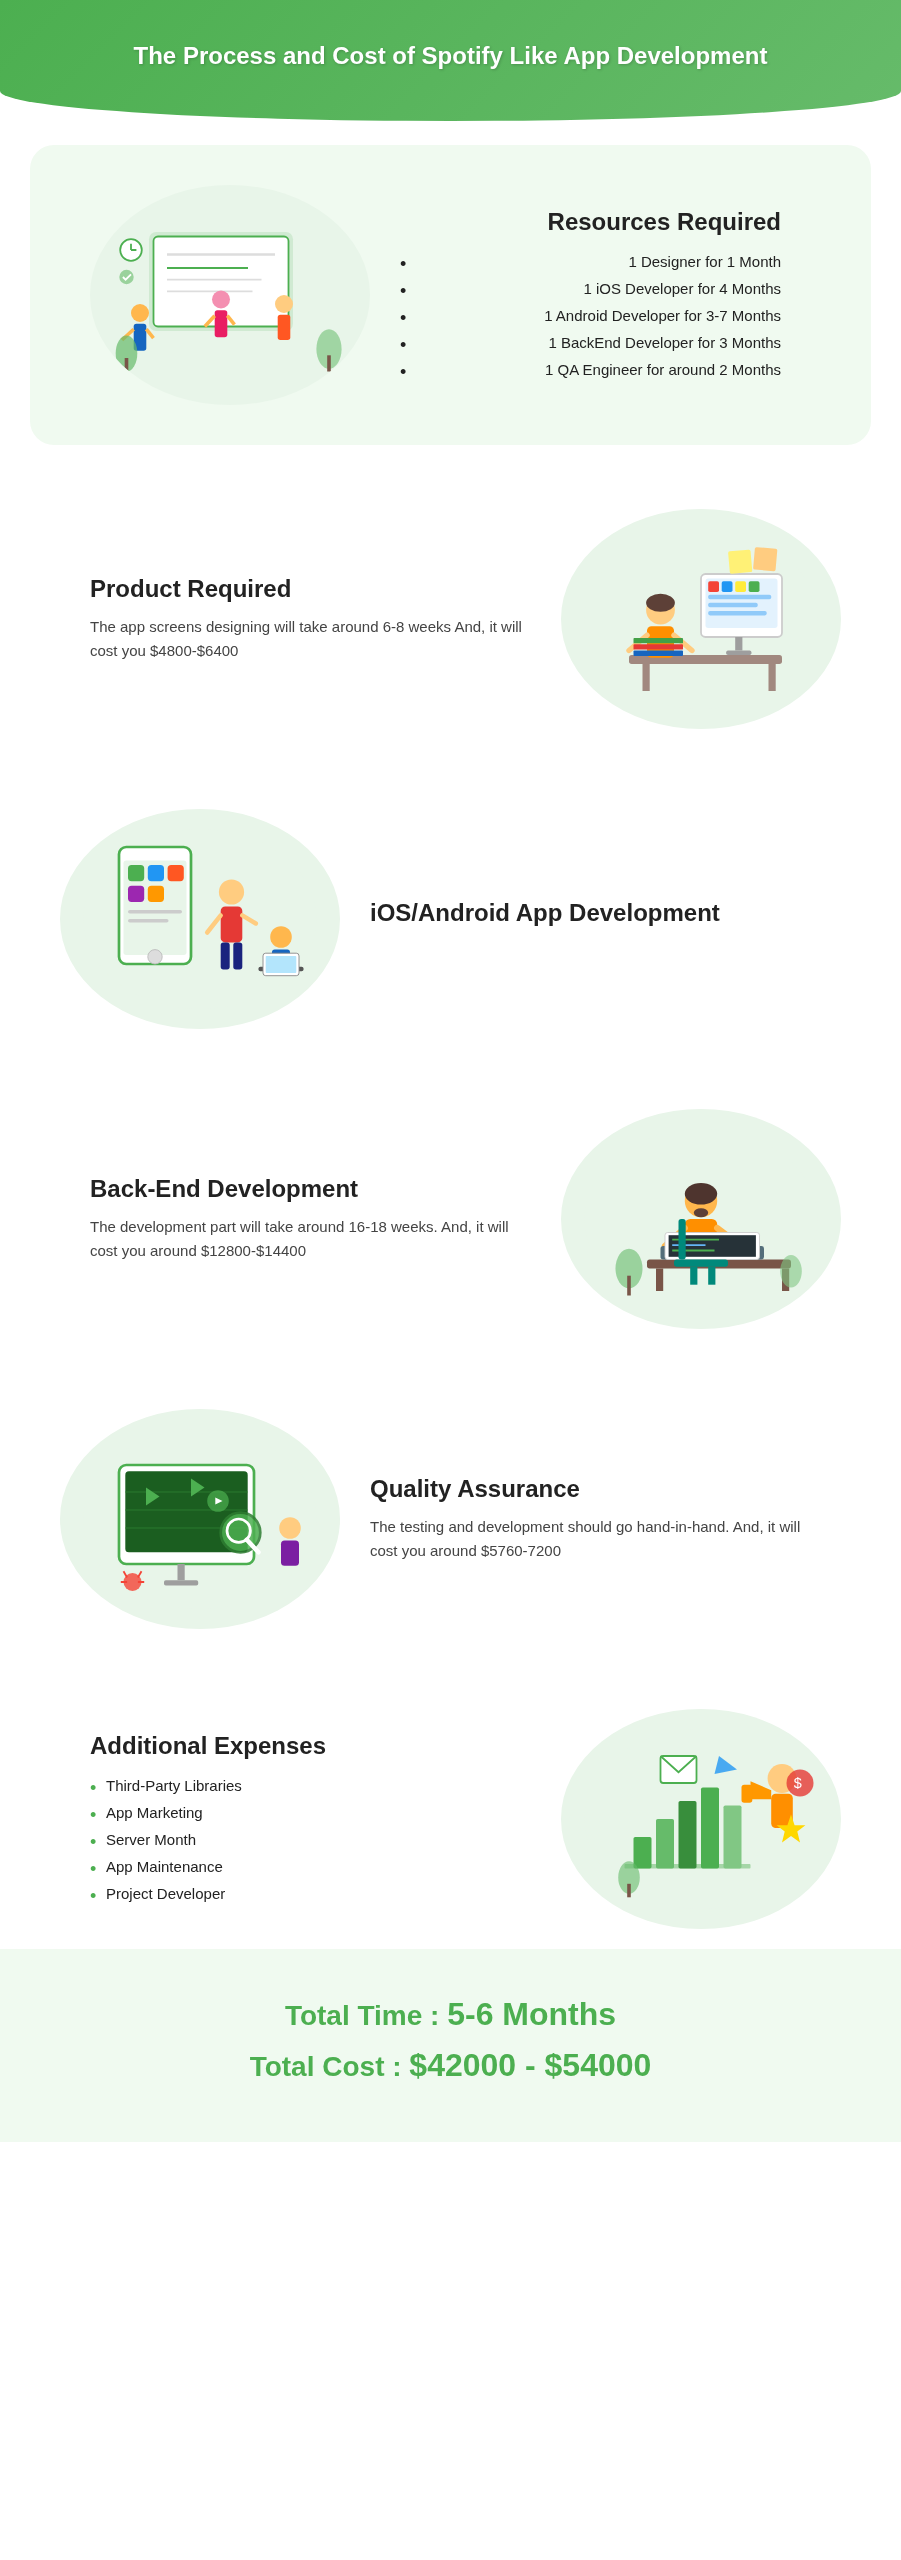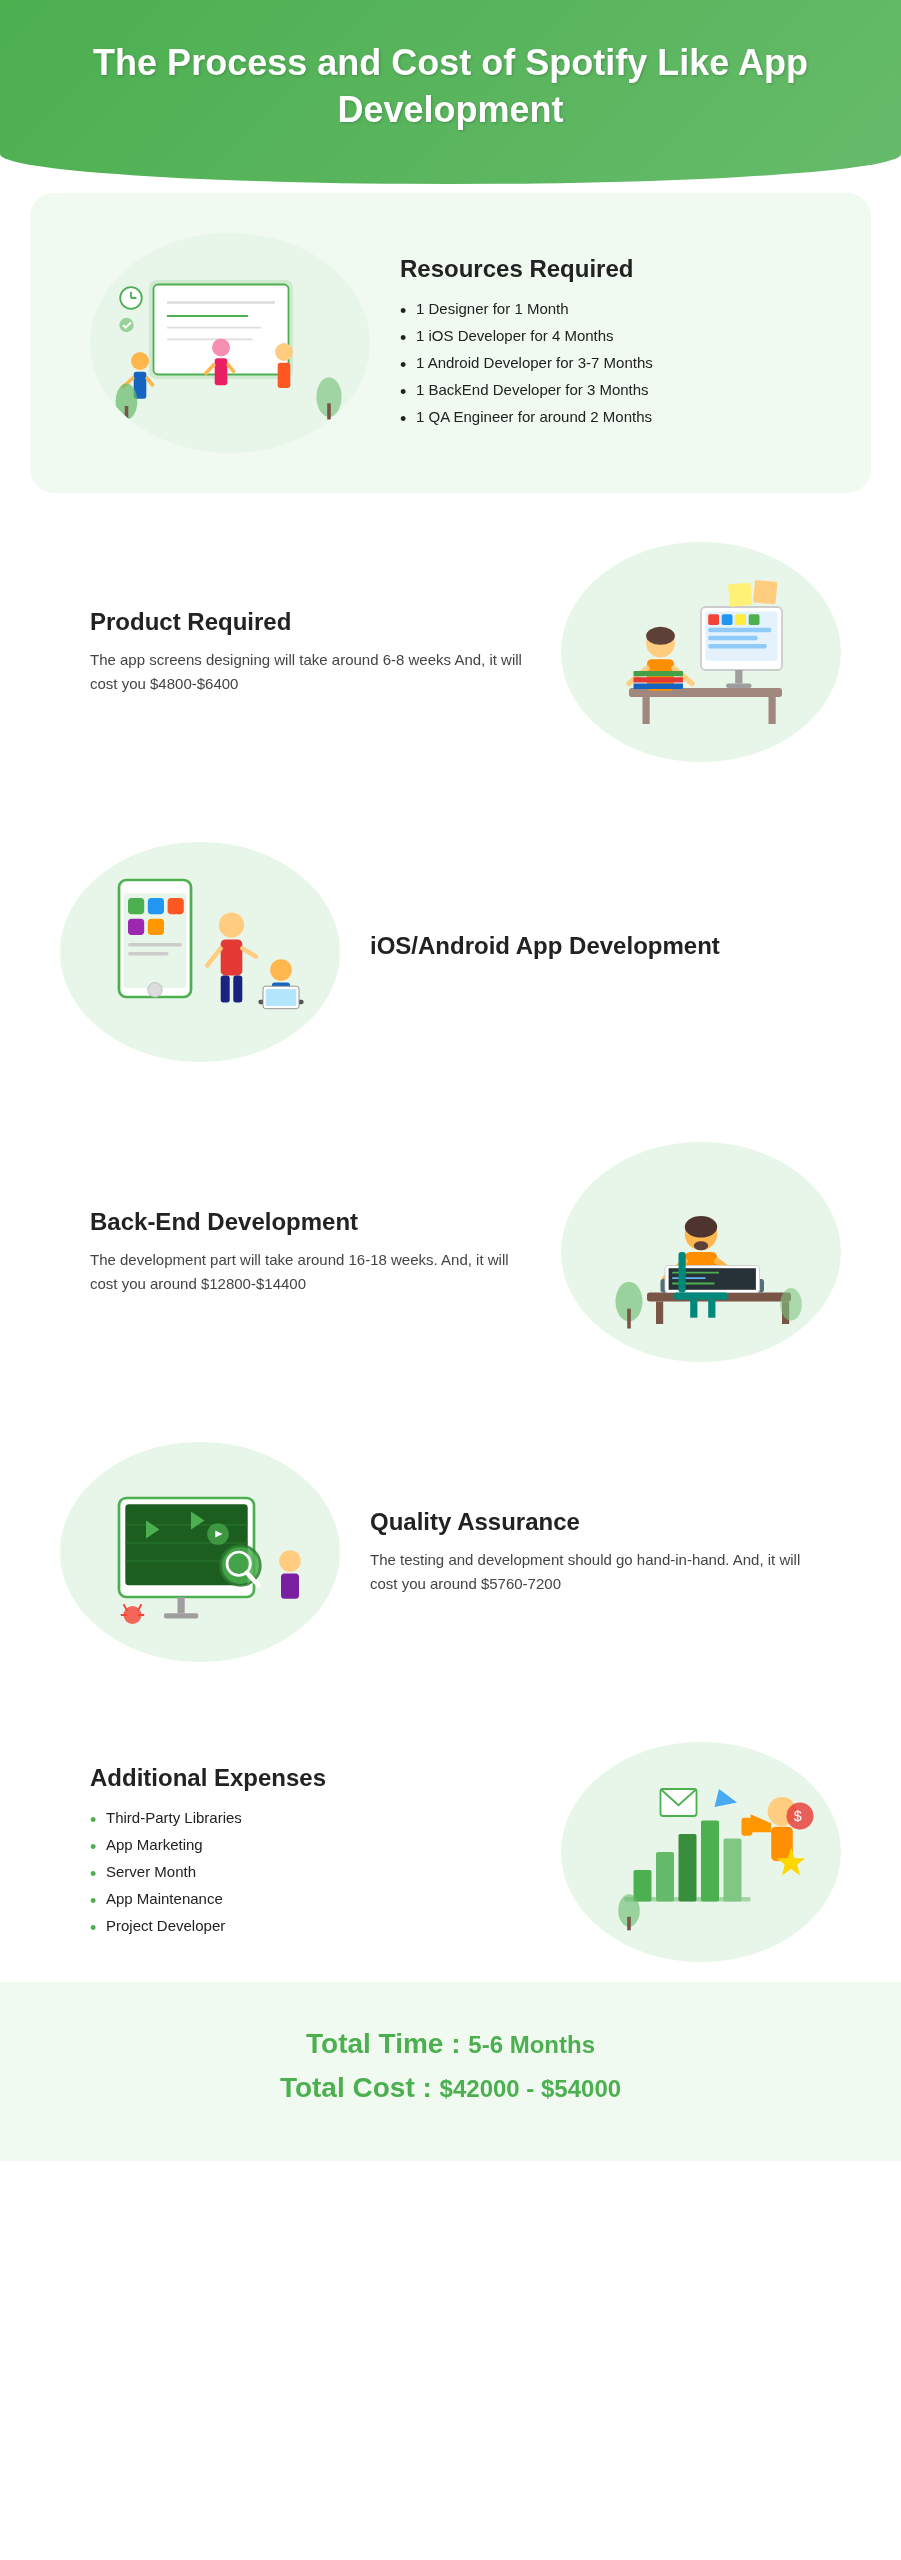--- a/index.html
+++ b/index.html
@@ -12,21 +12,21 @@
 
     
     .header {
       background: linear-gradient(135deg, #4caf50, #66bb6a);
       text-align: center;
       padding: 40px 60px 50px;
       border-radius: 0 0 50% 50% / 0 0 30px 30px;
     }
     .header h1 {
       color: #fff;
-      font-size: 36px;
+      font-size: 24px;
       font-weight: 800;
       line-height: 1.3;
       text-shadow: 1px 1px 3px rgba(0,0,0,0.2);
     }
 
     
     .section {
       display: flex;
       align-items: center;
       padding: 40px 60px;
@@ -78,37 +78,38 @@
       position: absolute;
       left: 0;
       color: #222;
       font-size: 18px;
     }
 
     
     .section-resources {
       background: #f0faf0;
       border-radius: 24px;
-      margin: 9px 30px;
+      margin: 24px 30px;
+      text-align: right;
     }
 
     
     .footer {
       background: #f0faf0;
       text-align: center;
       padding: 40px 20px 50px;
     }
     .footer .total-line {
       font-size: 28px;
       font-weight: 700;
       color: #4caf50;
       line-height: 1.6;
     }
     .footer .total-line .bold {
-      font-size: 24px;
+      font-size: 32px;
       font-weight: 900;
     }
 
     
     .illus-svg {
       width: 90%;
       height: 90%;
     }
 
     

